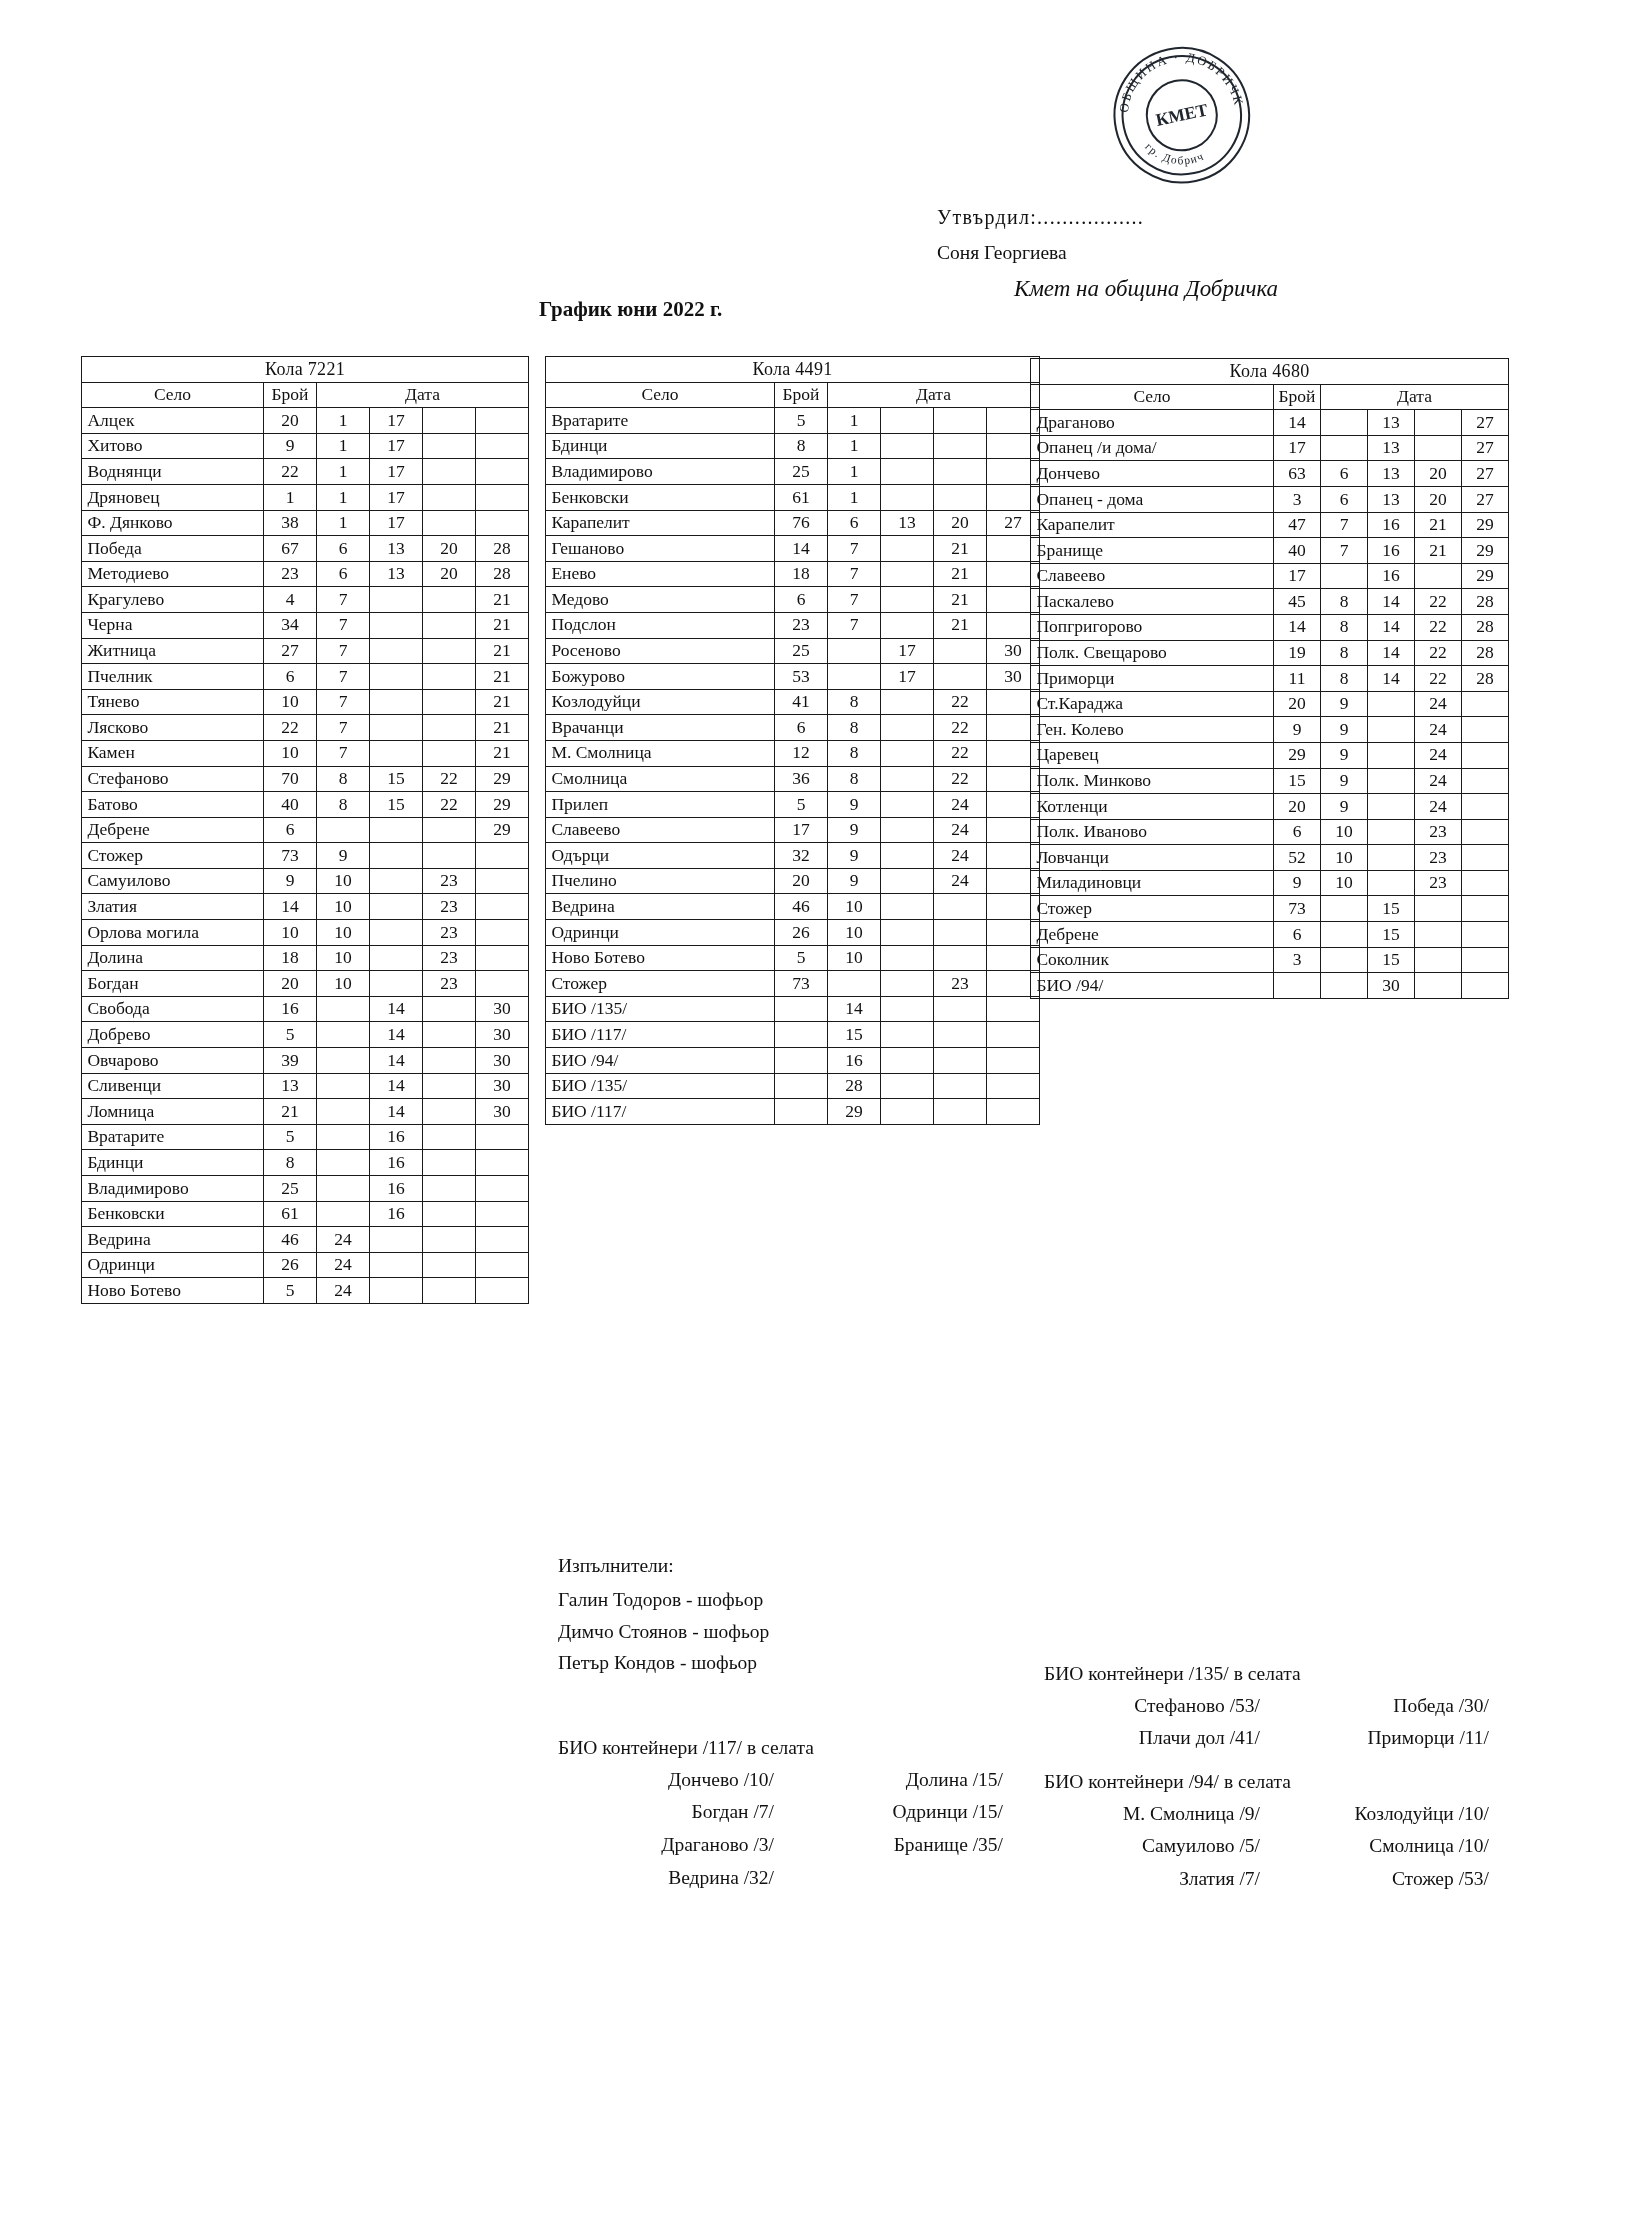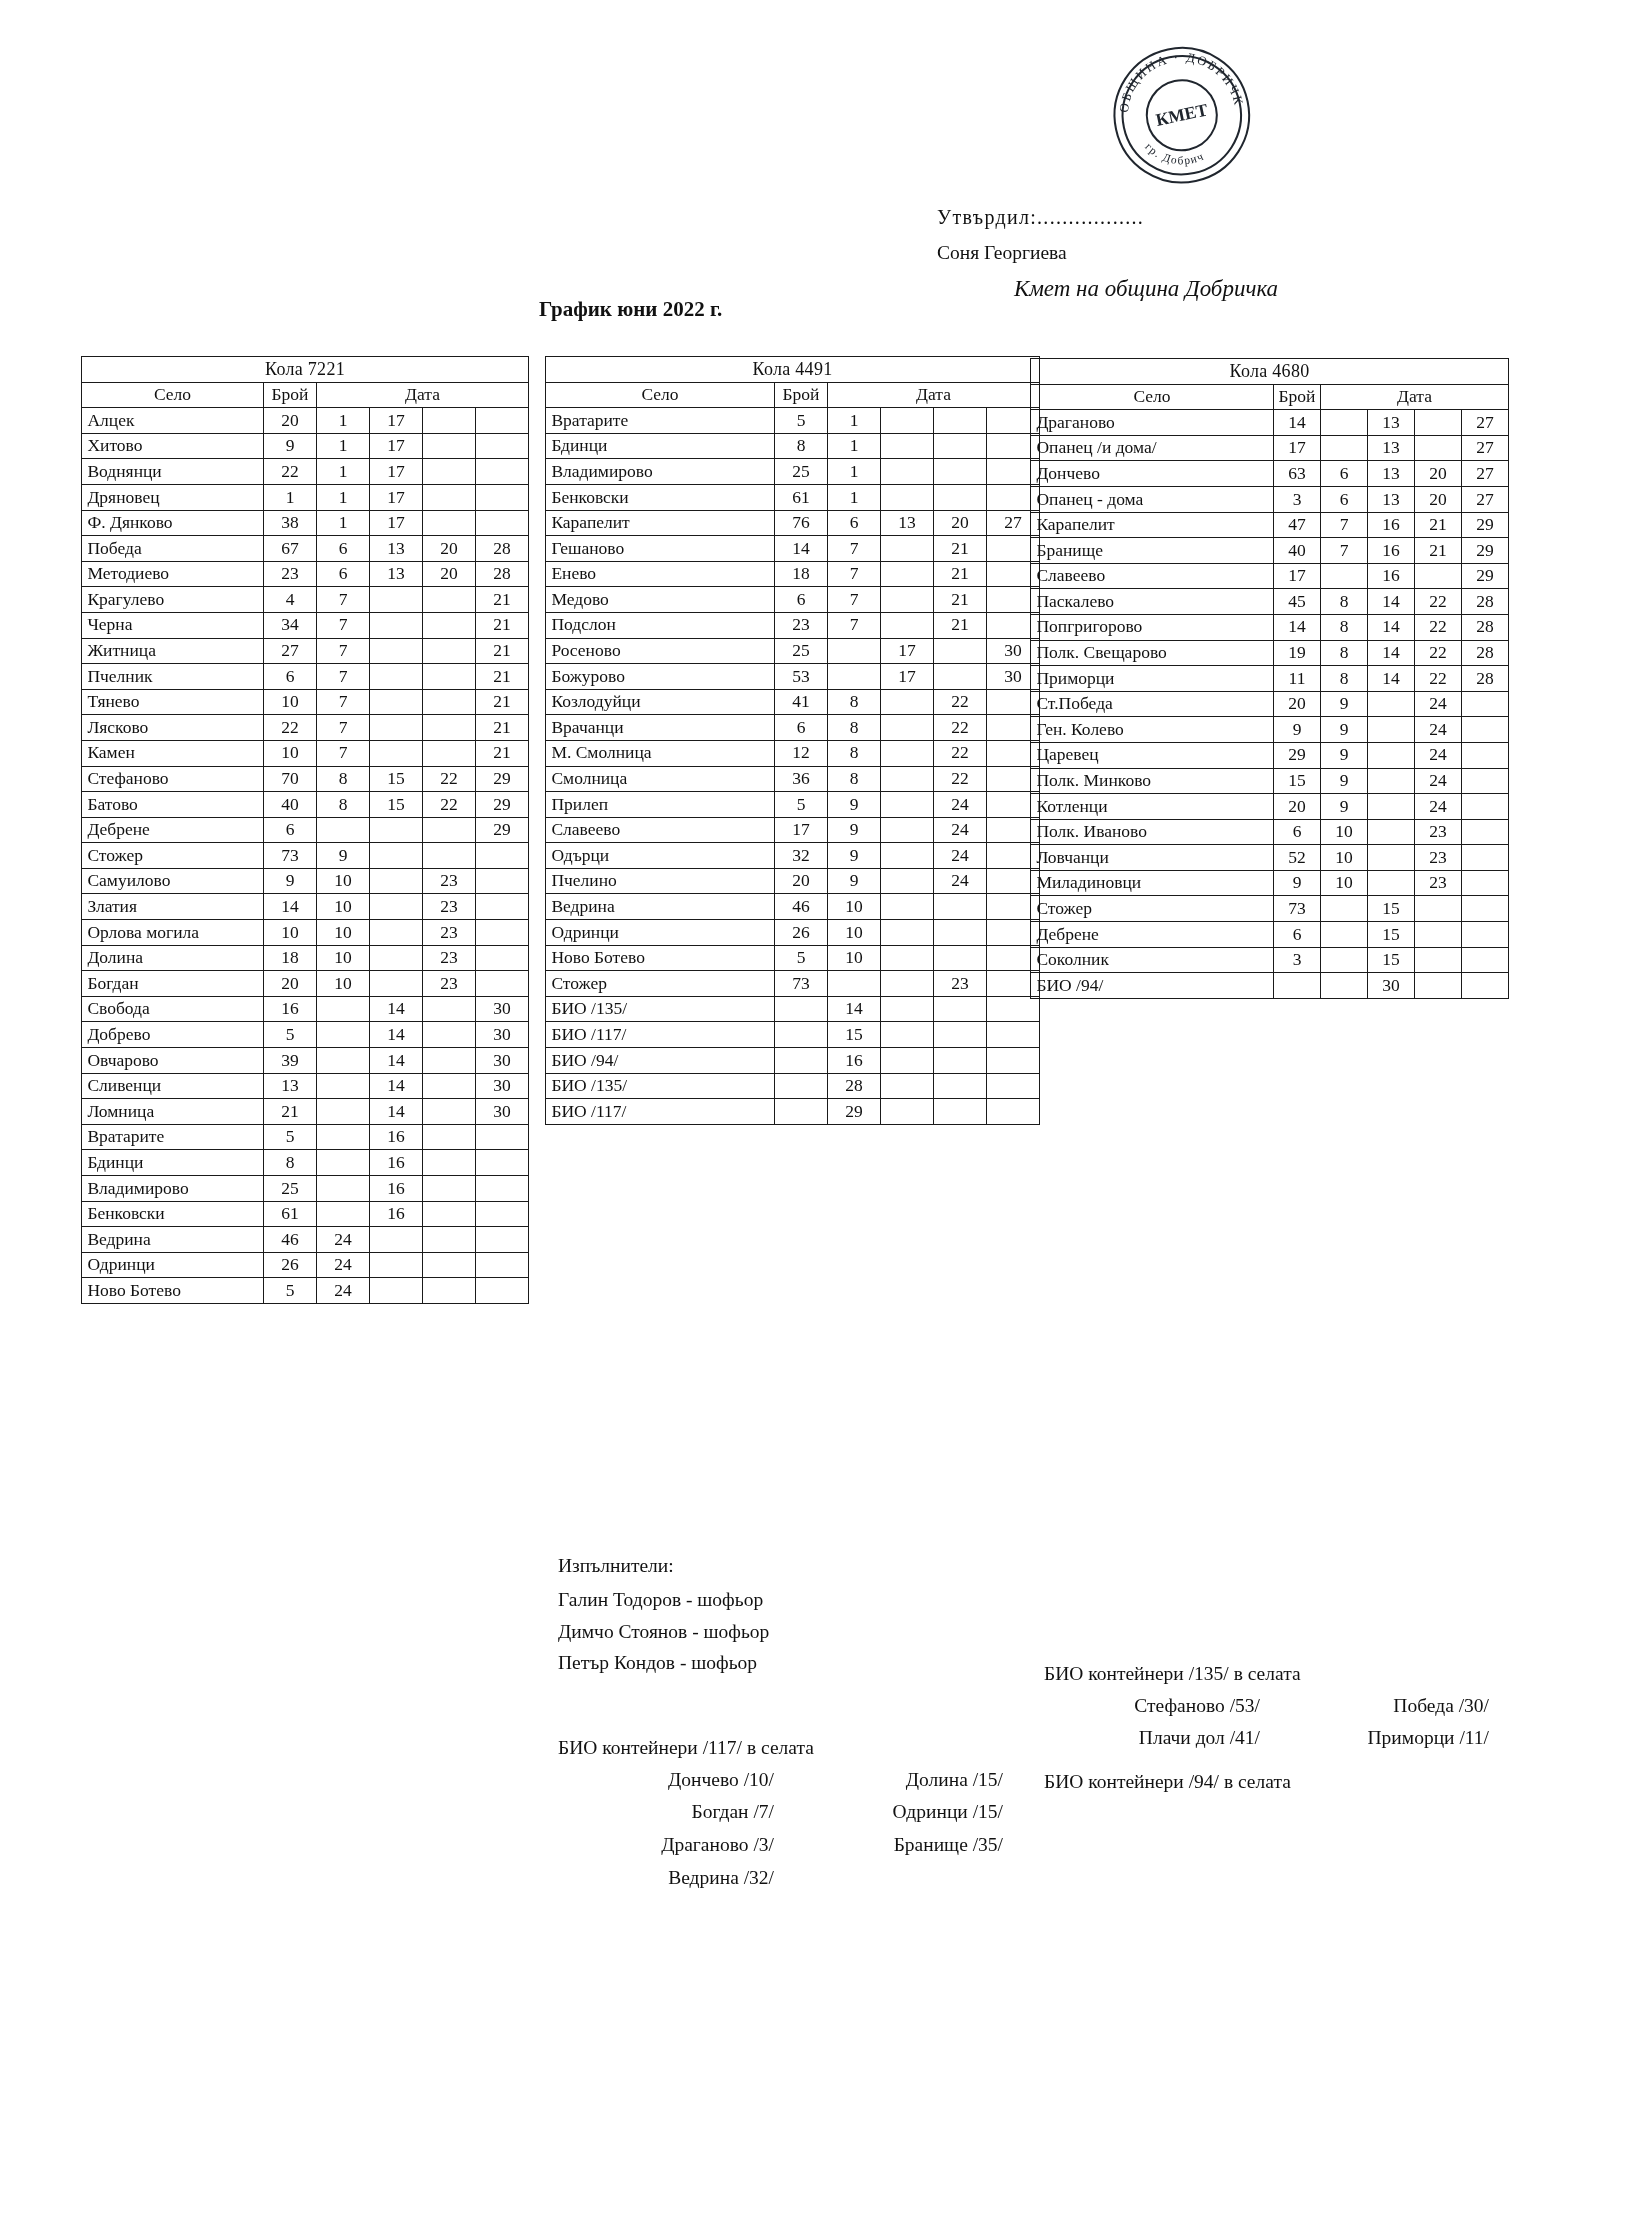--- a/index.html
+++ b/index.html
@@ -791,21 +791,21 @@
         </tr>
         <tr>
           <td class="village c-village">Приморци</td>
           <td class="c-count">11</td>
           <td class="c-d">8</td>
           <td class="c-d">14</td>
           <td class="c-d">22</td>
           <td class="c-d">28</td>
         </tr>
         <tr>
-          <td class="village c-village">Ст.Победа</td>
+          <td class="village c-village">Ст.Караджа</td>
           <td class="c-count">20</td>
           <td class="c-d">9</td>
           <td class="c-d"></td>
           <td class="c-d">24</td>
           <td class="c-d"></td>
         </tr>
         <tr>
           <td class="village c-village">Ген. Колево</td>
           <td class="c-count">9</td>
           <td class="c-d">9</td>
@@ -922,16 +922,24 @@
     <div class="two-col">
       <div class="foot-row">Стефаново /53/</div>
       <div class="foot-row">Победа /30/</div>
       <div class="foot-row">Плачи дол /41/</div>
       <div class="foot-row">Приморци /11/</div>
     </div>
   </div>
 
   <div class="foot" id="bio94">
     <div class="ttl">БИО контейнери /94/ в селата</div>
+    <div class="two-col">
+      <div class="foot-row">М. Смолница /9/</div>
+      <div class="foot-row">Козлодуйци /10/</div>
+      <div class="foot-row">Самуилово /5/</div>
+      <div class="foot-row">Смолница /10/</div>
+      <div class="foot-row">Златия /7/</div>
+      <div class="foot-row">Стожер /53/</div>
+    </div>
   </div>
 
 </div>
 
 
 </body></html>

